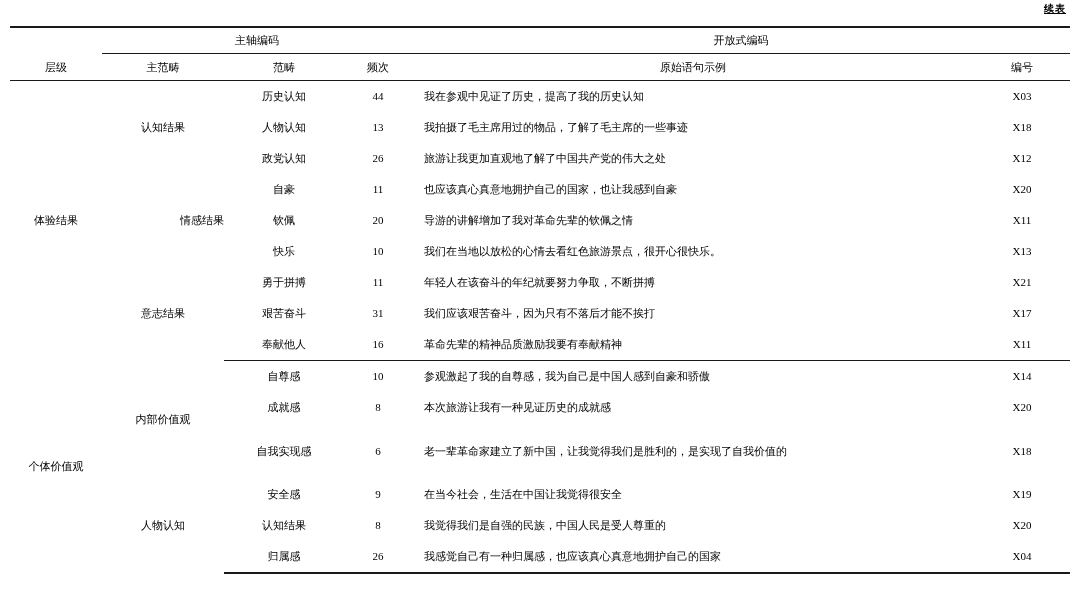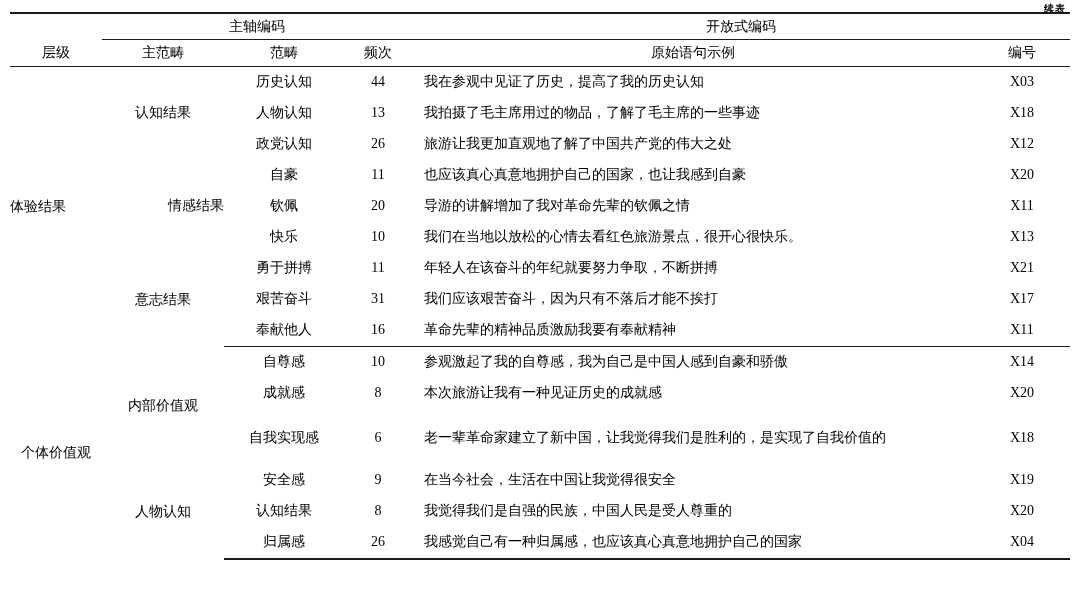--- a/index.html
+++ b/index.html
@@ -25,25 +25,25 @@
     position: absolute;
     top: 2px;
     right: 14px;
     font-size: 10px;
     font-weight: bold;
     letter-spacing: 1px;
     text-decoration: underline;
   }
   table.main {
     position: absolute;
-    top: 12px;
+    top: 26px;
     left: 10px;
     width: 1060px;
     border-collapse: collapse;
-    font-size: 14px;
+    font-size: 11px;
   }
   table.main td, table.main th {
     padding: 0;
     vertical-align: middle;
     font-weight: normal;
   }
   .rule-top td { border-top: 2.2px solid #1a1a1a; }
   .rule-mid td { border-bottom: 1.1px solid #1a1a1a; }
   .rule-bot td { border-bottom: 2.2px solid #1a1a1a; }
   .hdr-row td {
@@ -105,21 +105,21 @@
         </tr>
         <tr class="hdr-row2 rule-mid">
           <td>层级</td>
           <td>主范畴</td>
           <td>范畴</td>
           <td>频次</td>
           <td>原始语句示例</td>
           <td>编号</td>
         </tr>
         <tr>
-          <td rowspan="9" class="body-cell c-level vcenter" style="text-align: left;">体验结果</td>
+          <td rowspan="9" class="body-cell c-level vcenter" style="text-align: center;">体验结果</td>
           <td rowspan="3" class="body-cell c-major vcenter" style="text-align: center;">认知结果</td>
           <td class="body-cell c-cat">历史认知</td>
           <td class="body-cell c-freq">44</td>
           <td class="body-cell c-quote">
             <span class="quote-text">我在参观中见证了历史，提高了我的历史认知</span>
           </td>
           <td class="body-cell c-code">X03</td>
         </tr>
         <tr>
           <td class="body-cell c-cat">人物认知</td>

